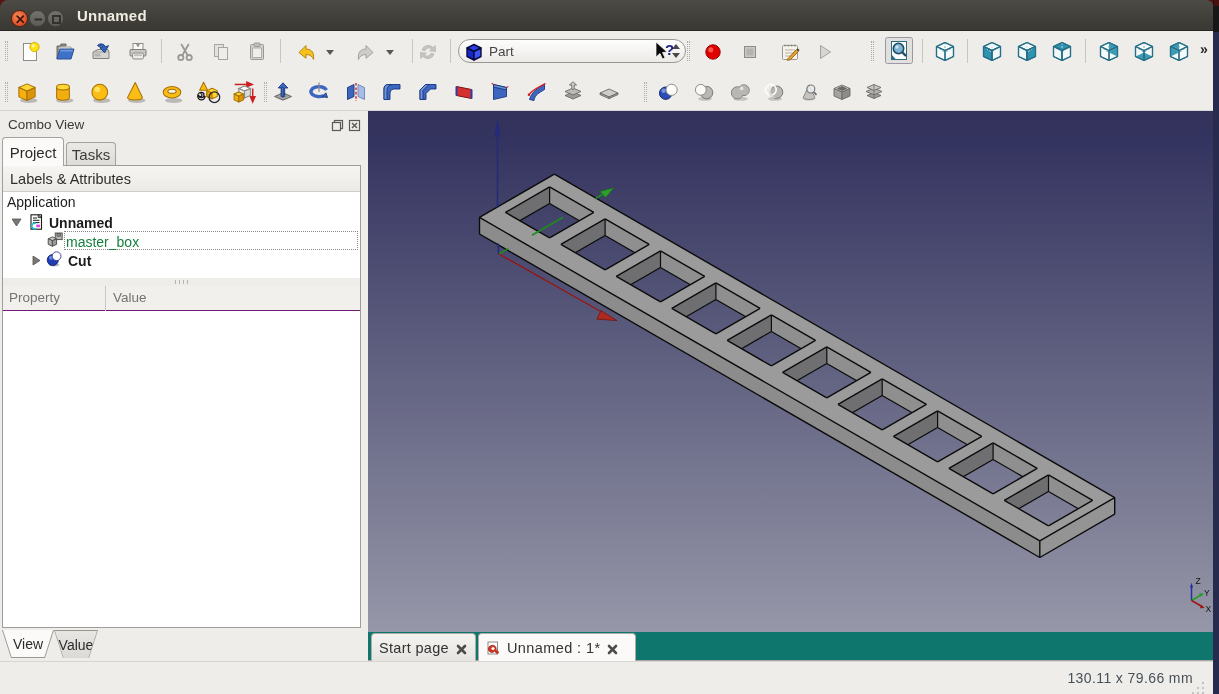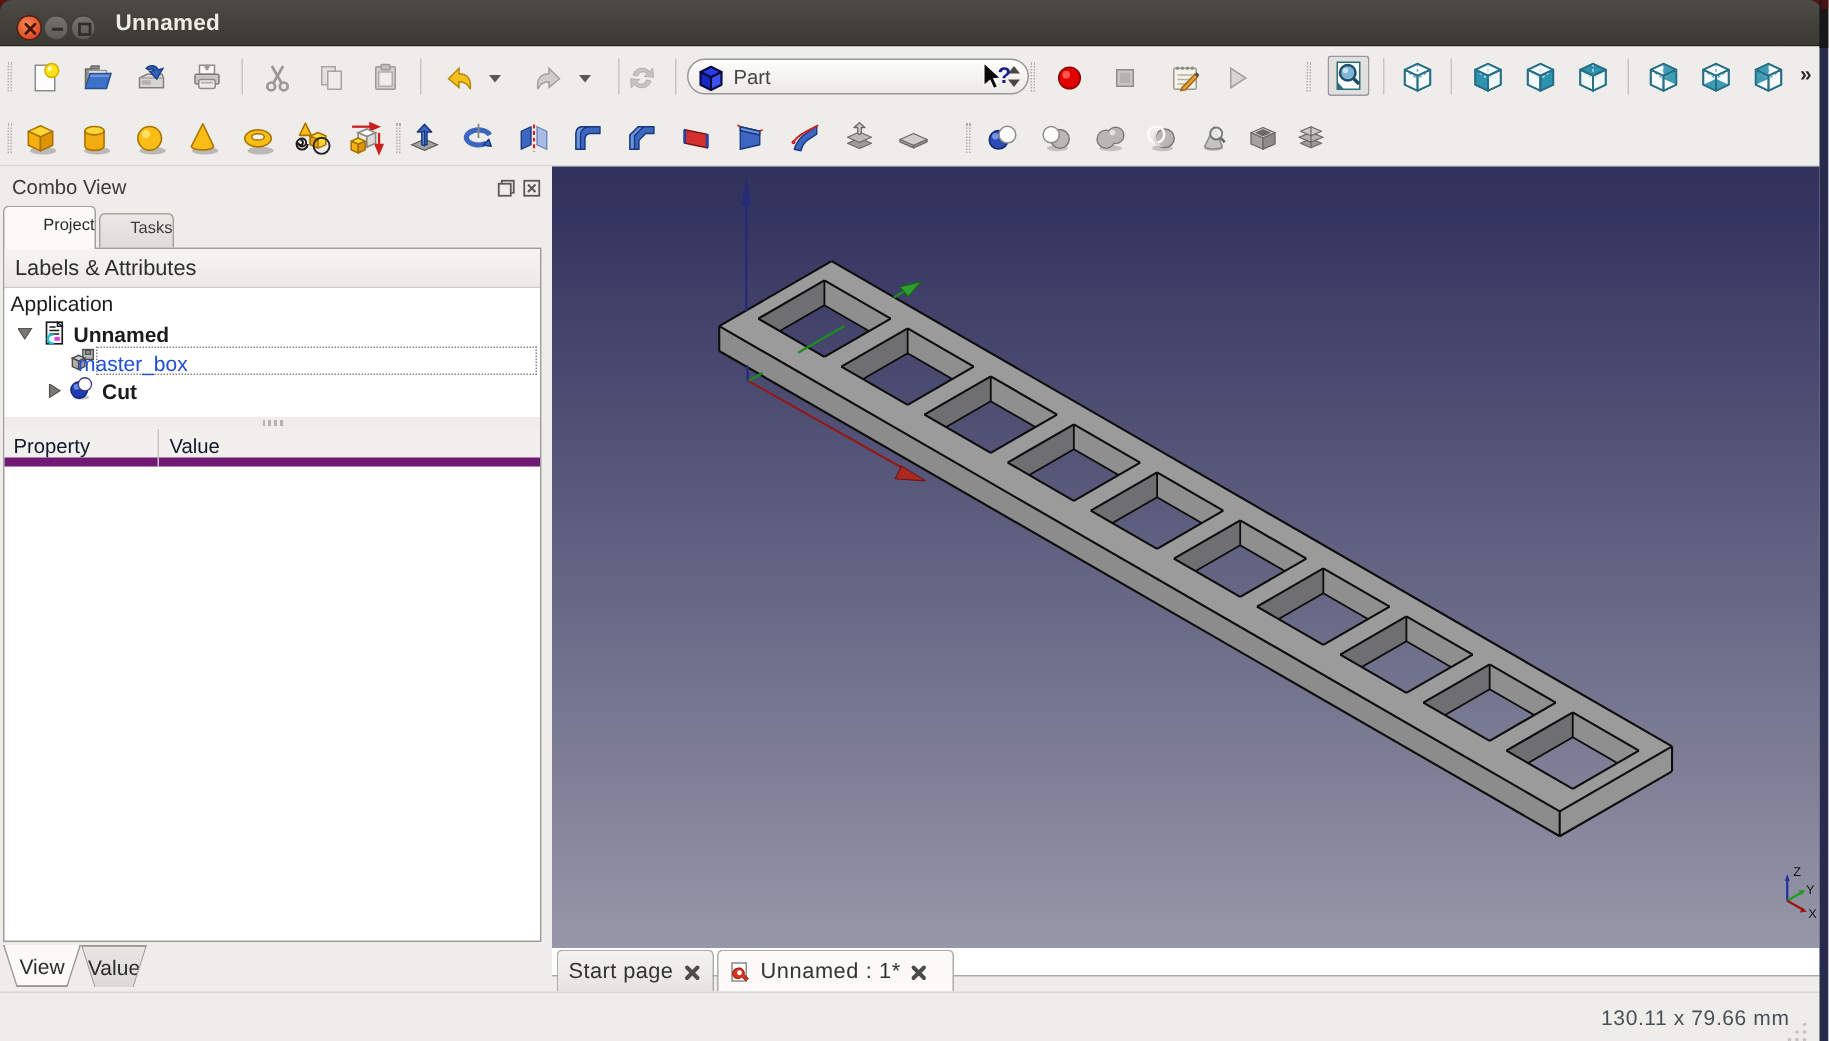--- a/index.html
+++ b/index.html
@@ -19,35 +19,35 @@
 .caret{position:absolute;width:0;height:0;border-left:4px solid transparent;border-right:4px solid transparent;border-top:5px solid #5a5856}
 #combo{position:absolute;left:458px;top:7px;width:228px;height:24px;background:linear-gradient(#fdfdfc,#eceae7);border:1px solid #9a9894;border-radius:12px}
 .cbi{position:absolute;left:4px;top:1px}
 .cbt{position:absolute;left:30px;top:4px;font-size:13.5px;color:#454545}
 .spin{position:absolute;right:5px;top:3px}
 .spin .up{position:absolute;right:0;top:1px;width:0;height:0;border-left:4px solid transparent;border-right:4px solid transparent;border-bottom:5px solid #4a4846}
 .spin .dn{position:absolute;right:0;top:10px;width:0;height:0;border-left:4px solid transparent;border-right:4px solid transparent;border-top:5px solid #4a4846}
 #lpanel{position:absolute;left:0;top:111px;width:408px;height:550px;background:#efedea}
 #cvtitle{position:absolute;left:8px;top:6px;font-size:13.5px;color:#3a3a38}
 .pbtn{position:absolute;top:8px;width:13px;height:13px}
-#tab-project,#tab-tasks{position:absolute;font-size:11px;color:#2b2b2b;border:1px solid #a5a29d;border-bottom:none;border-radius:4px 4px 0 0;text-align:right}
+#tab-project,#tab-tasks{position:absolute;font-size:15px;color:#2b2b2b;border:1px solid #a5a29d;border-bottom:none;border-radius:4px 4px 0 0;text-align:center}
 #tab-project{left:2px;top:26px;width:62px;height:29px;background:#fbfaf8;padding-top:6px;z-index:3}
 #tab-tasks{left:66px;top:31px;width:50px;height:24px;background:linear-gradient(#ebe9e6,#dedcd8);padding-top:3px;color:#3c3c3a}
 #pframe{position:absolute;left:2px;top:54px;width:359px;height:463px;background:#fff;border:1px solid #a09d98}
 #lahdr{position:absolute;left:0;top:0;width:357px;height:26px;background:linear-gradient(#f6f5f2,#eceae6);border-bottom:1px solid #cfcdc9;font-size:14.5px;color:#2e2e2c;padding:5px 0 0 7px}
 #treebox{position:absolute;left:0;top:27px;width:357px;height:85px;background:#fff}
 .trow{position:absolute;font-size:14px;color:#1c1c1c;white-space:nowrap}
 #splitter{position:absolute;left:0;top:112px;width:357px;height:8px;background:#efedea}
 #sgrip{position:absolute;left:172px;top:2px;width:14px;height:4px;background-image:repeating-linear-gradient(90deg,#b5b3b0 0 1.5px,transparent 1.5px 4px)}
-#phdr{position:absolute;left:0;top:120px;width:357px;height:25px;background:#f2f0ed;border-bottom:6px solid #701a75;font-size:13.5px;color:#0f172a}
+#phdr{position:absolute;left:0;top:120px;width:357px;height:25px;background:#f2f0ed;border-bottom:1px solid #701a75;font-size:13.5px;color:#737373}
 #phdr .c1{position:absolute;left:6px;top:4px}
 #phdr .c2{position:absolute;left:110px;top:4px}
 #phdr .vline{position:absolute;left:102px;top:0;width:1px;height:25px;background:#c9c7c3}
 #viewport{position:absolute;left:368px;top:111px;width:845px;height:521px;background:linear-gradient(#32325c,#343460 6%,#9697a8)}
-#mditabs{position:absolute;left:368px;top:632px;width:845px;height:19px;background:#ffffff;border-bottom:1px solid #aaa8a4}
+#mditabs{position:absolute;left:368px;top:632px;width:845px;height:29px;background:#0f766e;border-bottom:1px solid #aaa8a4}
 .mtab{position:absolute;top:1px;height:28px;border:1px solid #aeaca8;border-bottom:none;border-radius:4px 4px 0 0;font-size:14.5px;color:#333;letter-spacing:0.3px}
 #mtab1{left:3px;width:105px;background:linear-gradient(#f4f3f0,#e6e4e0)}
 #mtab2{left:110px;width:158px;background:#fbfaf8}
 .mx{position:absolute;top:8px}
 #statusbar{position:absolute;left:0;top:661px;width:1213px;height:32px;background:#efedea;border-top:1px solid #d8d6d2}
 #stext{position:absolute;right:20px;top:8px;font-size:14px;color:#475058;letter-spacing:0.4px}
 #rstrip{position:absolute;left:1213px;top:0;width:6px;height:694px;background:#272c4e}
 #rstrip .t{position:absolute;top:0;width:6px;height:32px;background:#171717}
 #rstrip .r{position:absolute;top:0;left:1px;width:5px;height:6px;background:#4a0f0f}
 </style></head>
@@ -459,21 +459,21 @@
         </svg></div>
 <div class="trow" style="left:49px;top:104px;font-weight:bold">Unnamed</div>
 <div class="abs" style="left:47px;top:121px"><svg width="16" height="15" viewBox="0 0 16 15">
           <rect x="8.2" y="1" width="7" height="6.6" fill="#b9b7b4" stroke="#4a4a48" stroke-width="0.9"></rect>
 <rect x="10" y="1.6" width="3.4" height="2.6" fill="#8e8c89" stroke="#4a4a48" stroke-width="0.7"></rect>
 <polygon points="1.2,6.8 5.4,4.9 9.6,6.8 5.4,8.7" fill="#cbc9c6" stroke="#4a4a48" stroke-width="0.9"></polygon>
 <polygon points="1.2,6.8 5.4,8.7 5.4,14.3 1.2,12.4" fill="#b0aeab" stroke="#4a4a48" stroke-width="0.9"></polygon>
 <polygon points="5.4,8.7 9.6,6.8 9.6,12.4 5.4,14.3" fill="#9d9b98" stroke="#4a4a48" stroke-width="0.9"></polygon>
         </svg></div>
 <div class="abs" style="left:64px;top:120px;width:294px;height:19px;border:1px dotted #8a8886;background:#fff"></div>
-<div class="trow" style="left:52px;top:123px;color:#1d4ed8">master_box</div>
+<div class="trow" style="left:66px;top:123px;color:#15803d">master_box</div>
 <svg class="abs" style="left:32px;top:145px" width="9" height="10">
         <polygon points="1,0 8,4.5 1,9" fill="#7a7875" stroke="#55534f" stroke-width="0.8"></polygon>
       </svg>
 <div class="abs" style="left:46px;top:140px"><svg width="16" height="16" viewBox="0 0 16 16">
           <ellipse cx="8" cy="13.8" rx="5.5" ry="1.6" fill="#000" opacity="0.25"></ellipse>
 <circle cx="6.8" cy="9" r="5.6" fill="#1e3cb4" stroke="#101e64" stroke-width="0.8"></circle>
 <circle cx="5" cy="6.8" r="2" fill="#6e8ae8" opacity="0.95"></circle>
 <circle cx="10.6" cy="5.2" r="4.4" fill="#ffffff" stroke="#3a3a8c" stroke-width="0.9"></circle>
         </svg></div>
 <div class="trow" style="left:68px;top:142px;font-weight:bold">Cut</div>

